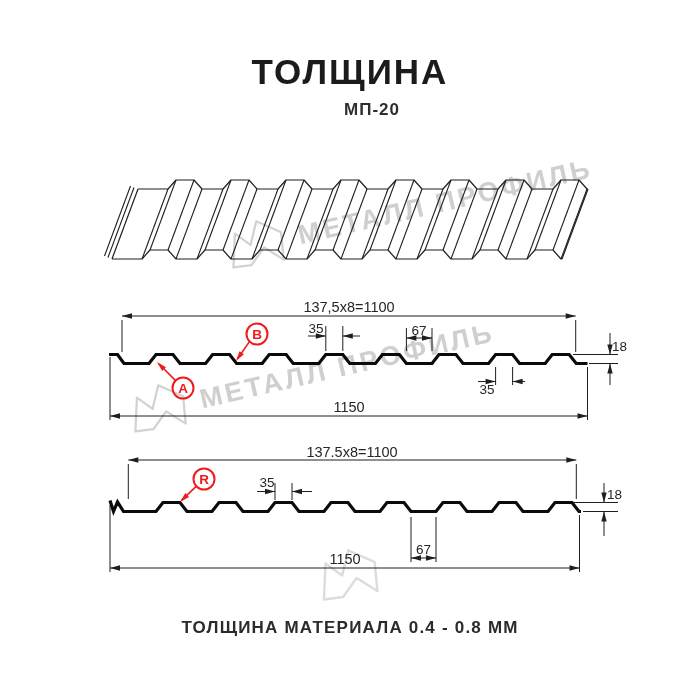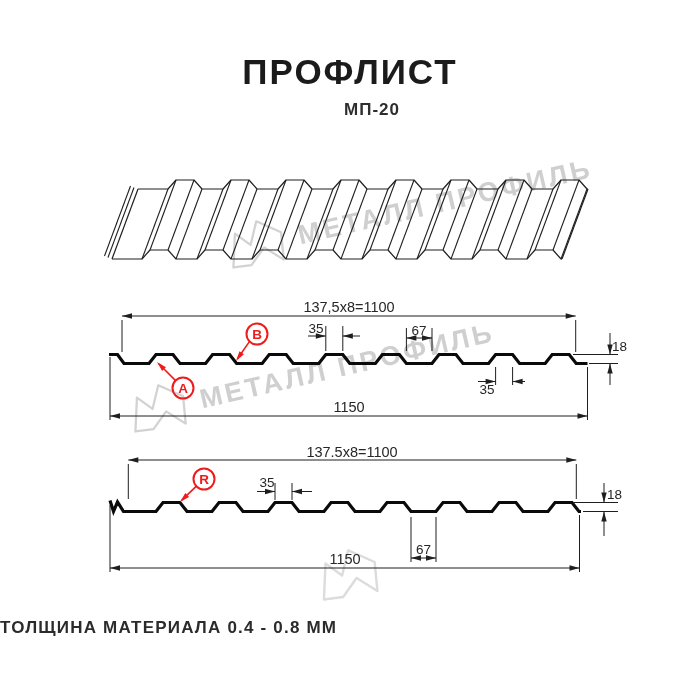--- a/index.html
+++ b/index.html
@@ -1,39 +1,39 @@
 <!DOCTYPE html>
 <html><head>
 <meta charset="utf-8">
 <style>
   html,body{margin:0;padding:0;background:#ffffff;}
   .page{position:relative;width:700px;height:700px;background:#ffffff;overflow:hidden;
         font-family:"Liberation Sans",sans-serif;}
   .hdr{position:absolute;left:0;top:52px;width:700px;text-align:center;z-index:2;}
   .hdr h1{margin:0;font-size:35px;font-weight:800;letter-spacing:2px;color:#1b1b1b;}
   .hdr .sub{margin-top:8px;font-size:17px;font-weight:600;letter-spacing:1px;color:#2e2e2e;margin-left:44px;}
-  .footer{position:absolute;left:0;top:618px;width:700px;
+  .footer{position:absolute;left:0;top:618px;width:700px;text-align:center;
           font-size:17px;font-weight:600;letter-spacing:1.2px;color:#2b2b2b;z-index:2;}
   .wm{position:absolute;display:flex;align-items:center;gap:14px;z-index:0;
       transform:rotate(-13deg);transform-origin:left center;color:#cfcfcf;
       font-weight:700;font-size:27px;letter-spacing:3px;white-space:nowrap;}
   .wm svg{flex:0 0 auto;}
   .draw{position:absolute;z-index:1;}
   svg text{font-family:"Liberation Sans",sans-serif;fill:#262626;}
   text.dim{font-size:13.5px;}
   text.dimL{font-size:14.5px;}
   text.redL{fill:#ee1c1c;font-weight:bold;font-size:13.5px;}
 </style>
 </head>
 <body>
 
 <div class="page">
 
   <div class="hdr">
-    <h1>ПРОФЛИСТ</h1>
+    <h1>ТОЛЩИНА</h1>
     <div class="sub">МП-20</div>
   </div>
 
   <div class="wm" style="left:228px;top:226px;">
     <svg width="58" height="52" viewBox="0 0 64 56">
       <path d="M2,46 L12,10 L26,26 L38,2 L62,20 L58,50 L40,32 L22,48 Z" fill="none" stroke="#d2d2d2" stroke-width="2.5" stroke-linejoin="round"></path>
     </svg>
     <span>МЕТАЛЛ ПРОФИЛЬ</span>
   </div>
   <div class="wm" style="left:130px;top:390px;">

